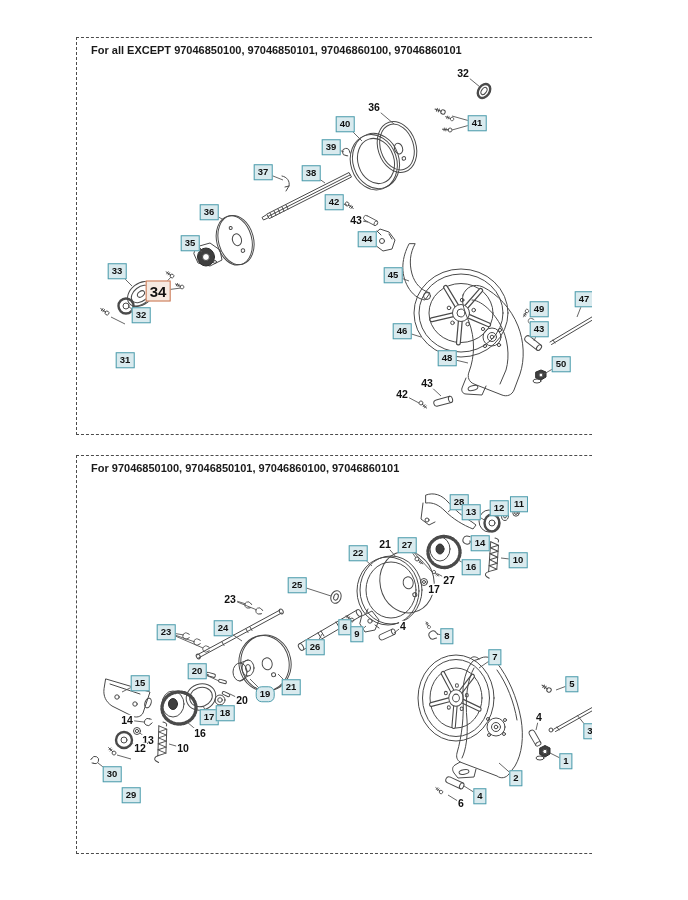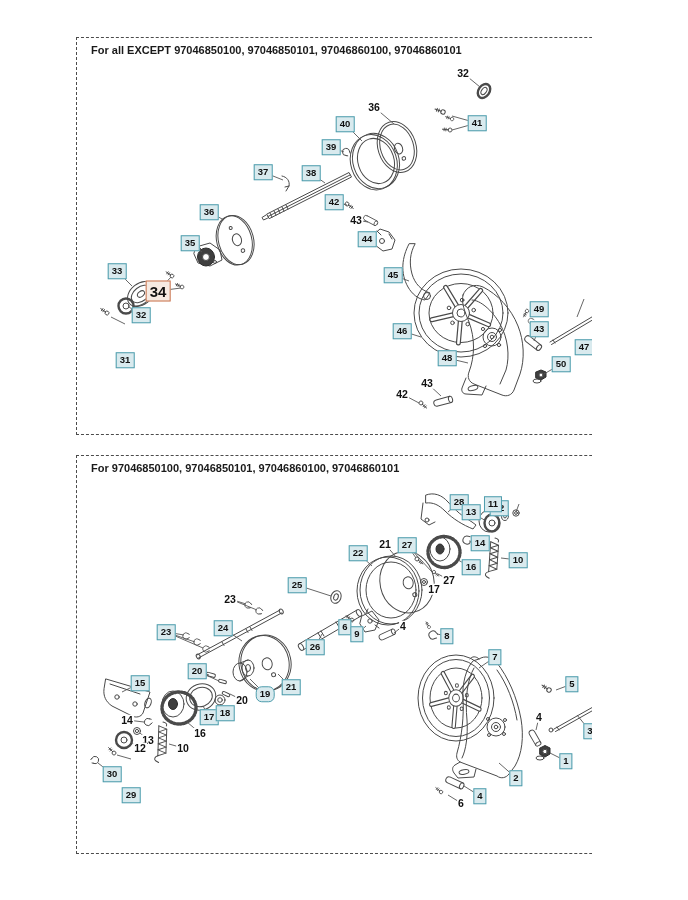--- a/index.html
+++ b/index.html
@@ -437,34 +437,34 @@
     <div class="co box" style="left: 263px; top: 172px;">37</div>
     <div class="co box" style="left: 311px; top: 173px;">38</div>
     <div class="co box" style="left: 334px; top: 202px;">42</div>
     <div class="co plain" style="left: 356px; top: 220px;">43</div>
     <div class="co box" style="left: 209px; top: 212px;">36</div>
     <div class="co box" style="left: 367px; top: 239px;">44</div>
     <div class="co box" style="left: 190px; top: 243px;">35</div>
     <div class="co box" style="left: 393px; top: 275px;">45</div>
     <div class="co box" style="left: 117px; top: 271px;">33</div>
     <div class="co box-hl" style="left: 158px; top: 291px;">34</div>
-    <div class="co box" style="left: 584px; top: 299px; margin-top: 48px;">47</div>
+    <div class="co box" style="left: 584px; top: 299px;">47</div>
     <div class="co box" style="left: 539px; top: 309px;">49</div>
     <div class="co box" style="left: 141px; top: 315px;">32</div>
     <div class="co box" style="left: 125px; top: 324px; margin-top: 36px;">31</div>
     <div class="co box" style="left: 539px; top: 329px;">43</div>
     <div class="co box" style="left: 402px; top: 331px;">46</div>
     <div class="co box" style="left: 447px; top: 358px;">48</div>
     <div class="co box" style="left: 561px; top: 364px;">50</div>
     <div class="co plain" style="left: 427px; top: 383px;">43</div>
     <div class="co plain" style="left: 402px; top: 394px;">42</div>
     <div class="co box" style="left: 459px; top: 502px;">28</div>
     <div class="co box" style="left: 471px; top: 512px;">13</div>
     <div class="co box" style="left: 499px; top: 508px;">12</div>
-    <div class="co box" style="left: 493px; top: 504px;">11</div>
+    <div class="co box" style="left: 519px; top: 504px;">11</div>
     <div class="co box" style="left: 407px; top: 545px;">27</div>
     <div class="co box" style="left: 480px; top: 543px;">14</div>
     <div class="co box" style="left: 358px; top: 553px; text-align: center;">22</div>
     <div class="co plain" style="left: 385px; top: 544px;">21</div>
     <div class="co box" style="left: 471px; top: 567px;">16</div>
     <div class="co box" style="left: 518px; top: 560px;">10</div>
     <div class="co plain" style="left: 449px; top: 580px;">27</div>
     <div class="co plain" style="left: 434px; top: 589px;">17</div>
     <div class="co box" style="left: 297px; top: 585px;">25</div>
     <div class="co plain" style="left: 230px; top: 599px;">23</div>

